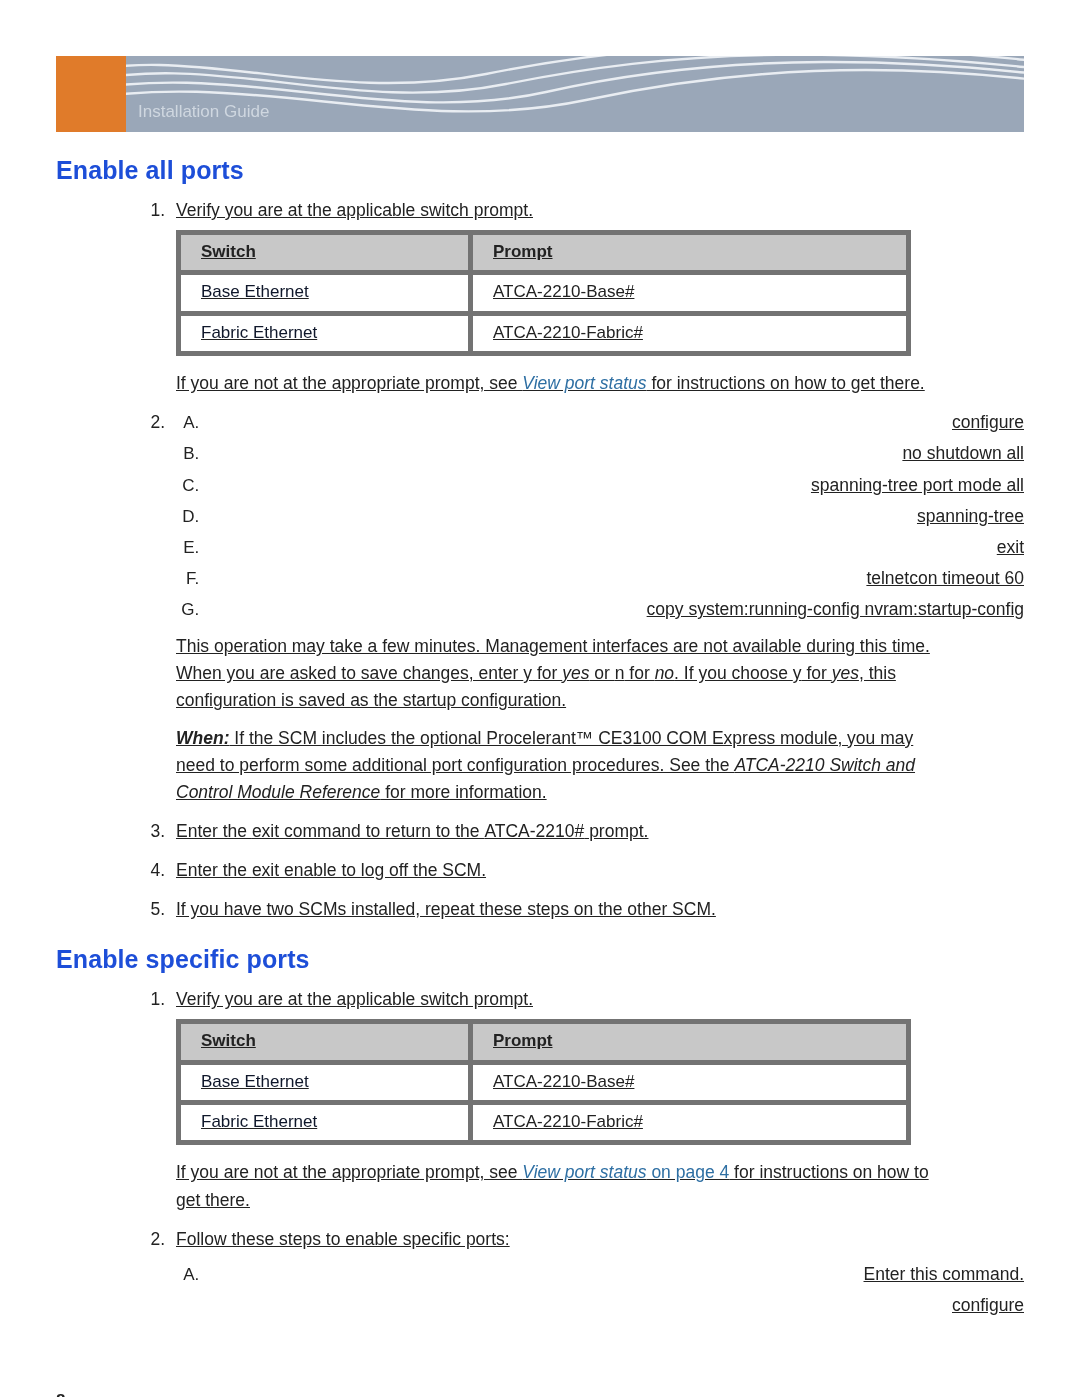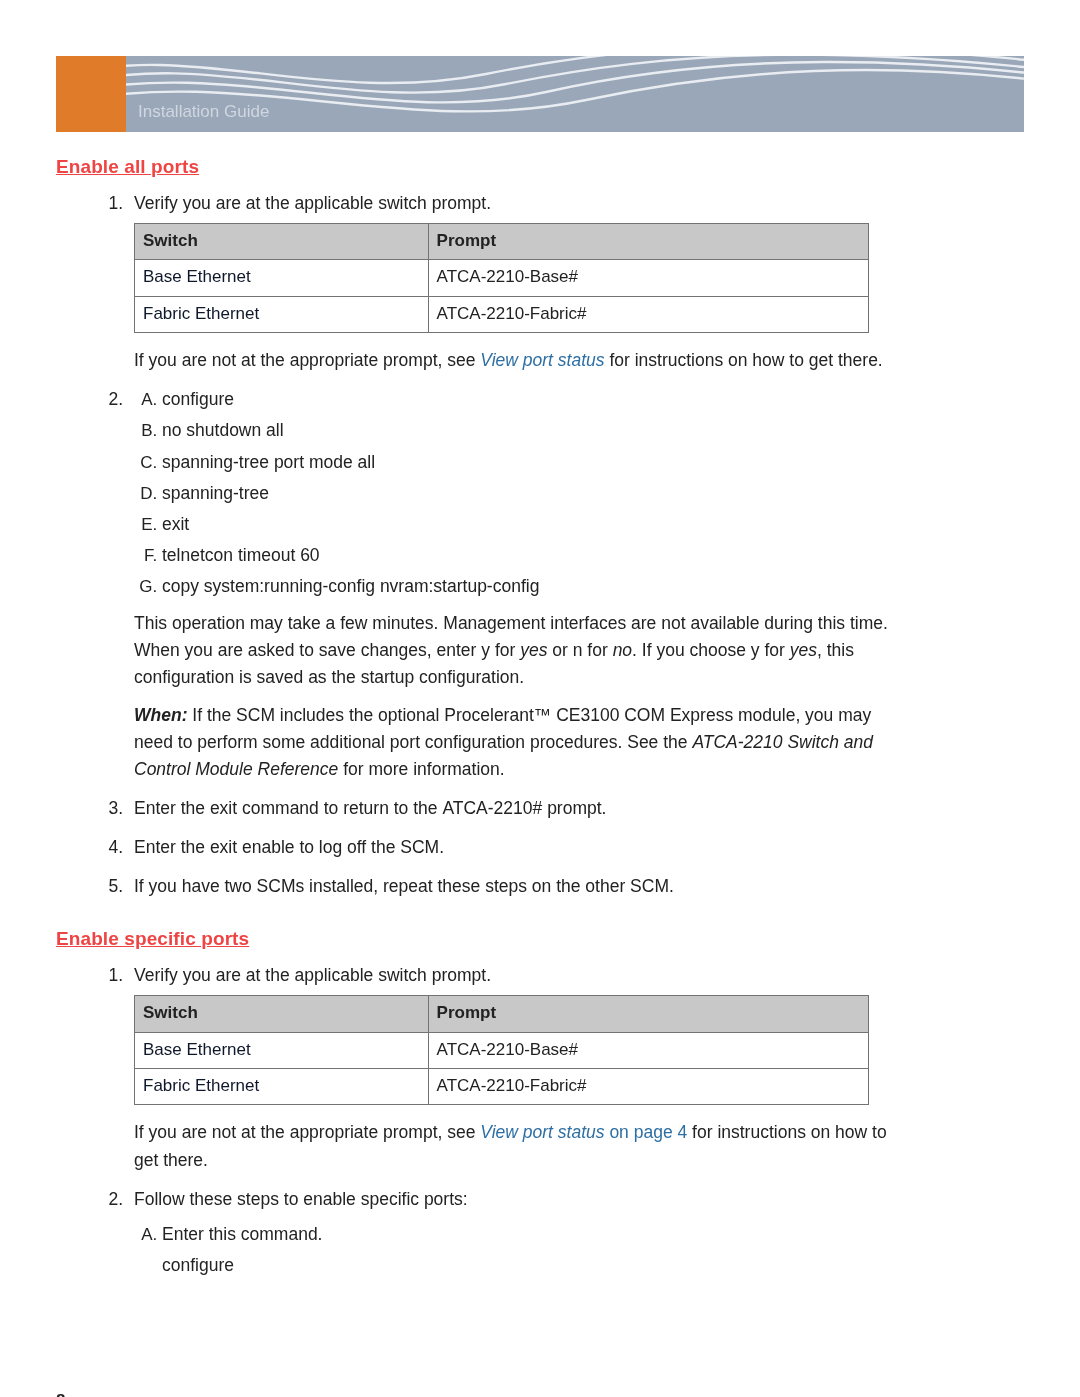--- a/index.html
+++ b/index.html
@@ -5,35 +5,35 @@
   * { box-sizing: border-box; margin: 0; padding: 0; }
   html, body { width: 1080px; background: #fff; font-family: "Segoe UI", "Helvetica Neue", Arial, sans-serif; color: #222; }
   .page { width: 1080px; min-height: 1397px; position: relative; padding-bottom: 80px; }
   .banner { position: relative; height: 72px; margin: 56px 56px 0 56px; }
   .banner-orange { position: absolute; left: 0; top: 0; width: 70px; height: 76px; background: #e07b2a; }
   .banner-gray { position: absolute; left: 70px; right: 0; top: 0; height: 76px; background: #9aa7b8; overflow: hidden; }
   .banner-gray svg { position: absolute; left: -40px; top: -10px; width: 1100px; height: 96px; }
   .banner-gray .lines path { fill: none; stroke: #e9edf2; stroke-width: 2.4; stroke-linecap: round; }
   .banner-title { position: absolute; left: 82px; bottom: 6px; color: #cfd7e0; font-size: 17px; }
   .content { margin: 28px 56px 0 56px; }
-  .h3 { color: #ef4444; font-weight: 600; font-size: 19px; letter-spacing: 0.1px; margin: 10px 0 12px 0; text-decoration: underline; }
-  ol.num { list-style: decimal; margin-left: 72px; padding-left: 0; font-size: 17.5px; line-height: 1.55; }
+  .h3 { color: #1d4ed8; font-weight: 600; font-size: 25px; letter-spacing: 0.1px; margin: 10px 0 12px 0; }
+  ol.num { list-style: decimal; margin-left: 114px; padding-left: 0; font-size: 17.5px; line-height: 1.55; text-decoration: underline; }
   ol.num > li { margin: 0 0 12px 0; padding-left: 6px; }
   ol.num > li::marker { font-size: 17.5px; }
-  ol.alpha { list-style: upper-alpha; margin: 8px 0 10px 28px; }
+  ol.alpha { list-style: upper-alpha; margin: 8px 0 10px 28px; text-align: right; }
   ol.alpha > li { margin: 4px 0; }
   ol.alpha > li::marker { font-size: 17px; }
   .mono { font-family: Arial, "Helvetica Neue", sans-serif; letter-spacing: 0; }
   .code { font-family: Arial, sans-serif; }
   .para { margin: 8px 0 10px 0; max-width: 760px; }
   a.link { color: #2e6fa3; text-decoration: none; font-style: italic; }
   .italic { font-style: italic; }
   .bolditalic { font-style: italic; font-weight: 700; }
   table.prompt { width: 735px; border-collapse: collapse; margin: 6px 0 14px 0; font-size: 17px; }
-  table.prompt th, table.prompt td { border: 1px solid #737373; padding: 4px 8px 5px 8px; text-align: left; vertical-align: middle; }
+  table.prompt th, table.prompt td { border: 5px solid #737373; padding: 4px 8px 5px 20px; text-align: left; vertical-align: middle; }
   table.prompt th { background: #c8c8c8; font-weight: 700; font-family: "Segoe UI", Arial, sans-serif; }
   table.prompt td.sw { font-family: "Segoe UI Light", "Segoe UI", Arial, sans-serif; font-weight: 400; color: #0f172a; }
   .pagenum { position: absolute; left: 56px; bottom: 42px; font-weight: 700; font-size: 17px; }
   .cmd-inline { font-family: Arial, sans-serif; }
 </style>
 </head>
 <body>
 
 <div class="page">
   <div class="banner">
@@ -100,21 +100,21 @@
 
       <li>
         <span>Enter the </span><span class="cmd-inline">exit </span><span> enable to log off the SCM.</span>
       </li>
 
       <li>
         <span>If you have two SCMs installed, repeat these steps on the other SCM.</span>
       </li>
     </ol>
 
-    <div class="h3" style="margin-top:28px">Enable specific ports</div>
+    <div class="h3" style="margin-top:22px">Enable specific ports</div>
 
     <ol class="num">
       <li>
         <span>Verify you are at the applicable switch prompt.</span>
         <table class="prompt">
           <tbody>
               <tr>
             <th style="width:40%">Switch</th>
             <th>Prompt</th>
           </tr>

